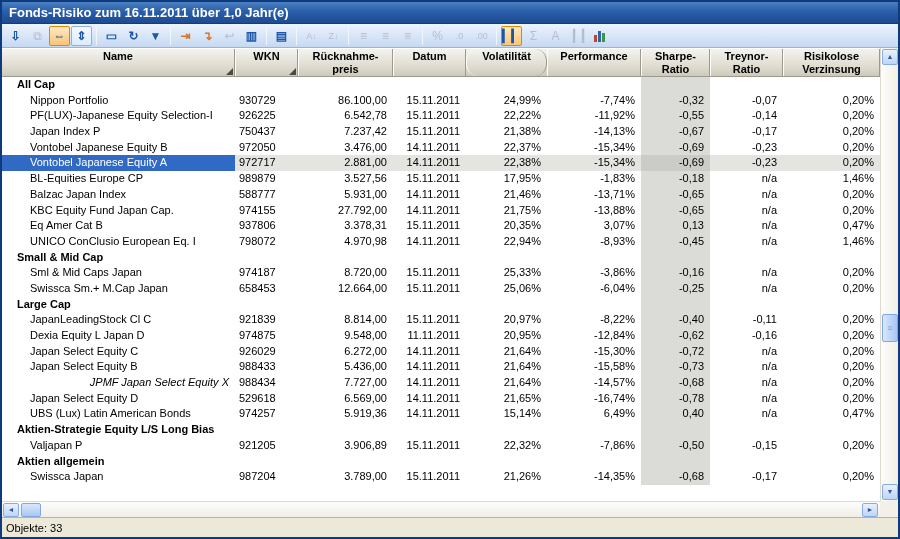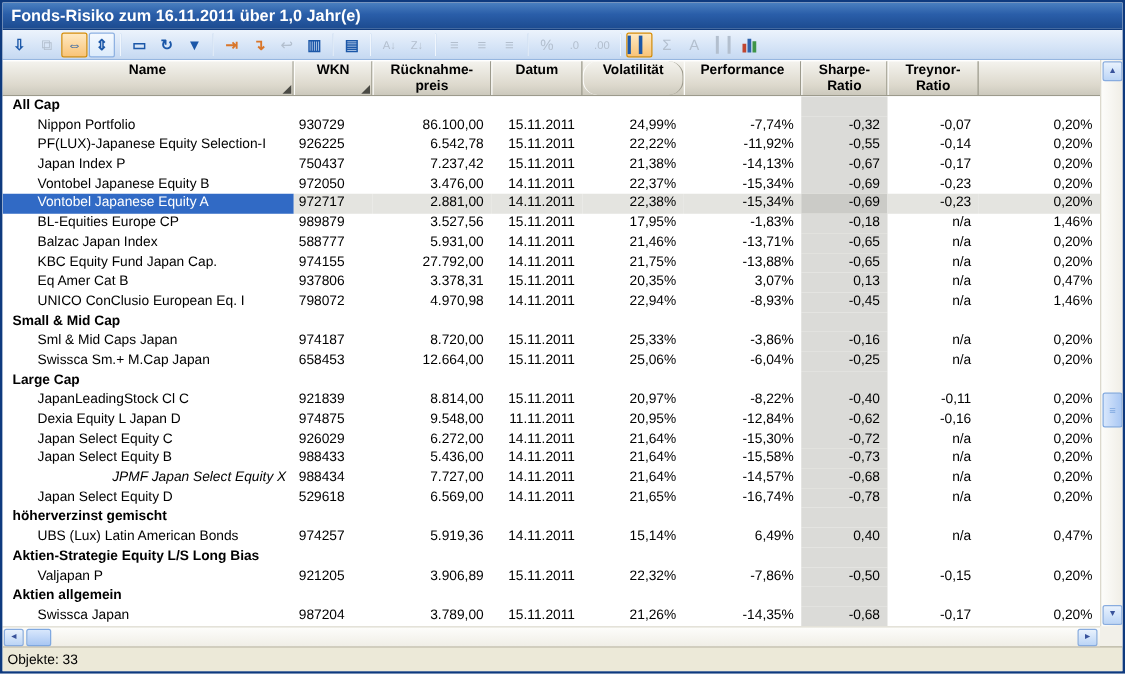--- a/index.html
+++ b/index.html
@@ -45,21 +45,21 @@
   .hcell:first-child { border-left:none; }
   .hcell .sortmark { position:absolute; right:1px; bottom:1px; width:0; height:0;
     border-left:7px solid transparent; border-bottom:7px solid #4a4a44; }
 
   
   .tbody { height:424px; flex:0 0 424px; background:#fff; overflow:hidden; }
   .row { display:flex; height:15.7px; line-height:15.7px; }
   .cell { overflow:hidden; white-space:nowrap; padding:0 6px 0 4px; }
   .cell.shaded { background:#dbdbd8; }
   .cell.indent { padding-left:28px; }
-  .cell.group-label { font-weight:bold; padding-left:8px; }
+  .cell.group-label { font-weight:bold; padding-left:15px; }
   .row.selected .cell { background:#e4e4e0; }
   .row.selected .cell.shaded { background:#cbcbc7; }
   .row.selected .cell.name-cell { background:#316ac5; color:#fff; }
 
   
   .vscroll-col { width:18px; display:flex; flex-direction:column; background:#f2f0e9; }
   .vscroll { height:453px; flex:0 0 453px; position:relative;
     background:linear-gradient(90deg,#fdfdfb,#f0eee6); border-left:1px solid #dcd9cd; }
   .sbtn { position:absolute; left:1px; width:16px; height:16px;
     background:linear-gradient(180deg,#e9f2fd,#bcd5f6); border:1px solid #88acdf; border-radius:2px;
@@ -139,20 +139,22 @@
           <div class="hcell" style="width: 63px;">WKN<span class="sortmark"></span></div>
           <div class="hcell" style="width: 95px;">Rücknahme-
 preis</div>
           <div class="hcell" style="width: 73px;">Datum</div>
           <div class="hcell" style="width: 81px; border-radius: 12px;">Volatilität</div>
           <div class="hcell" style="width: 94px;">Performance</div>
           <div class="hcell" style="width: 69px;">Sharpe-
 Ratio</div>
           <div class="hcell" style="width: 73px;">Treynor-
 Ratio</div>
+          <div class="hcell" style="width: 97px;">Risikolose
+Verzinsung</div>
         </div>
       <div class="tbody">
           <div class="row">
             <div class="cell name-cell group-label" style="width: 233px; text-align: left;">All Cap</div>
             <div class="cell" style="width: 63px; text-align: left;"></div>
             <div class="cell" style="width: 95px; text-align: right;"></div>
             <div class="cell" style="width: 73px; text-align: right;"></div>
             <div class="cell" style="width: 81px; text-align: right;"></div>
             <div class="cell" style="width: 94px; text-align: right;"></div>
             <div class="cell shaded" style="width: 69px; text-align: right;"></div>
@@ -371,31 +373,20 @@
           <div class="row">
             <div class="cell name-cell indent" style="width: 233px; text-align: left;">Japan Select Equity D</div>
             <div class="cell" style="width: 63px; text-align: left;">529618</div>
             <div class="cell" style="width: 95px; text-align: right;">6.569,00</div>
             <div class="cell" style="width: 73px; text-align: right;">14.11.2011</div>
             <div class="cell" style="width: 81px; text-align: right;">21,65%</div>
             <div class="cell" style="width: 94px; text-align: right;">-16,74%</div>
             <div class="cell shaded" style="width: 69px; text-align: right;">-0,78</div>
             <div class="cell" style="width: 73px; text-align: right;">n/a</div>
             <div class="cell" style="width: 97px; text-align: right;">0,20%</div>
-          </div>
-          <div class="row">
-            <div class="cell name-cell group-label" style="width: 233px; text-align: left;">höherverzinst gemischt</div>
-            <div class="cell" style="width: 63px; text-align: left;"></div>
-            <div class="cell" style="width: 95px; text-align: right;"></div>
-            <div class="cell" style="width: 73px; text-align: right;"></div>
-            <div class="cell" style="width: 81px; text-align: right;"></div>
-            <div class="cell" style="width: 94px; text-align: right;"></div>
-            <div class="cell shaded" style="width: 69px; text-align: right;"></div>
-            <div class="cell" style="width: 73px; text-align: right;"></div>
-            <div class="cell" style="width: 97px; text-align: right;"></div>
           </div>
           <div class="row">
             <div class="cell name-cell indent" style="width: 233px; text-align: left;">UBS (Lux) Latin American Bonds</div>
             <div class="cell" style="width: 63px; text-align: left;">974257</div>
             <div class="cell" style="width: 95px; text-align: right;">5.919,36</div>
             <div class="cell" style="width: 73px; text-align: right;">14.11.2011</div>
             <div class="cell" style="width: 81px; text-align: right;">15,14%</div>
             <div class="cell" style="width: 94px; text-align: right;">6,49%</div>
             <div class="cell shaded" style="width: 69px; text-align: right;">0,40</div>
             <div class="cell" style="width: 73px; text-align: right;">n/a</div>

